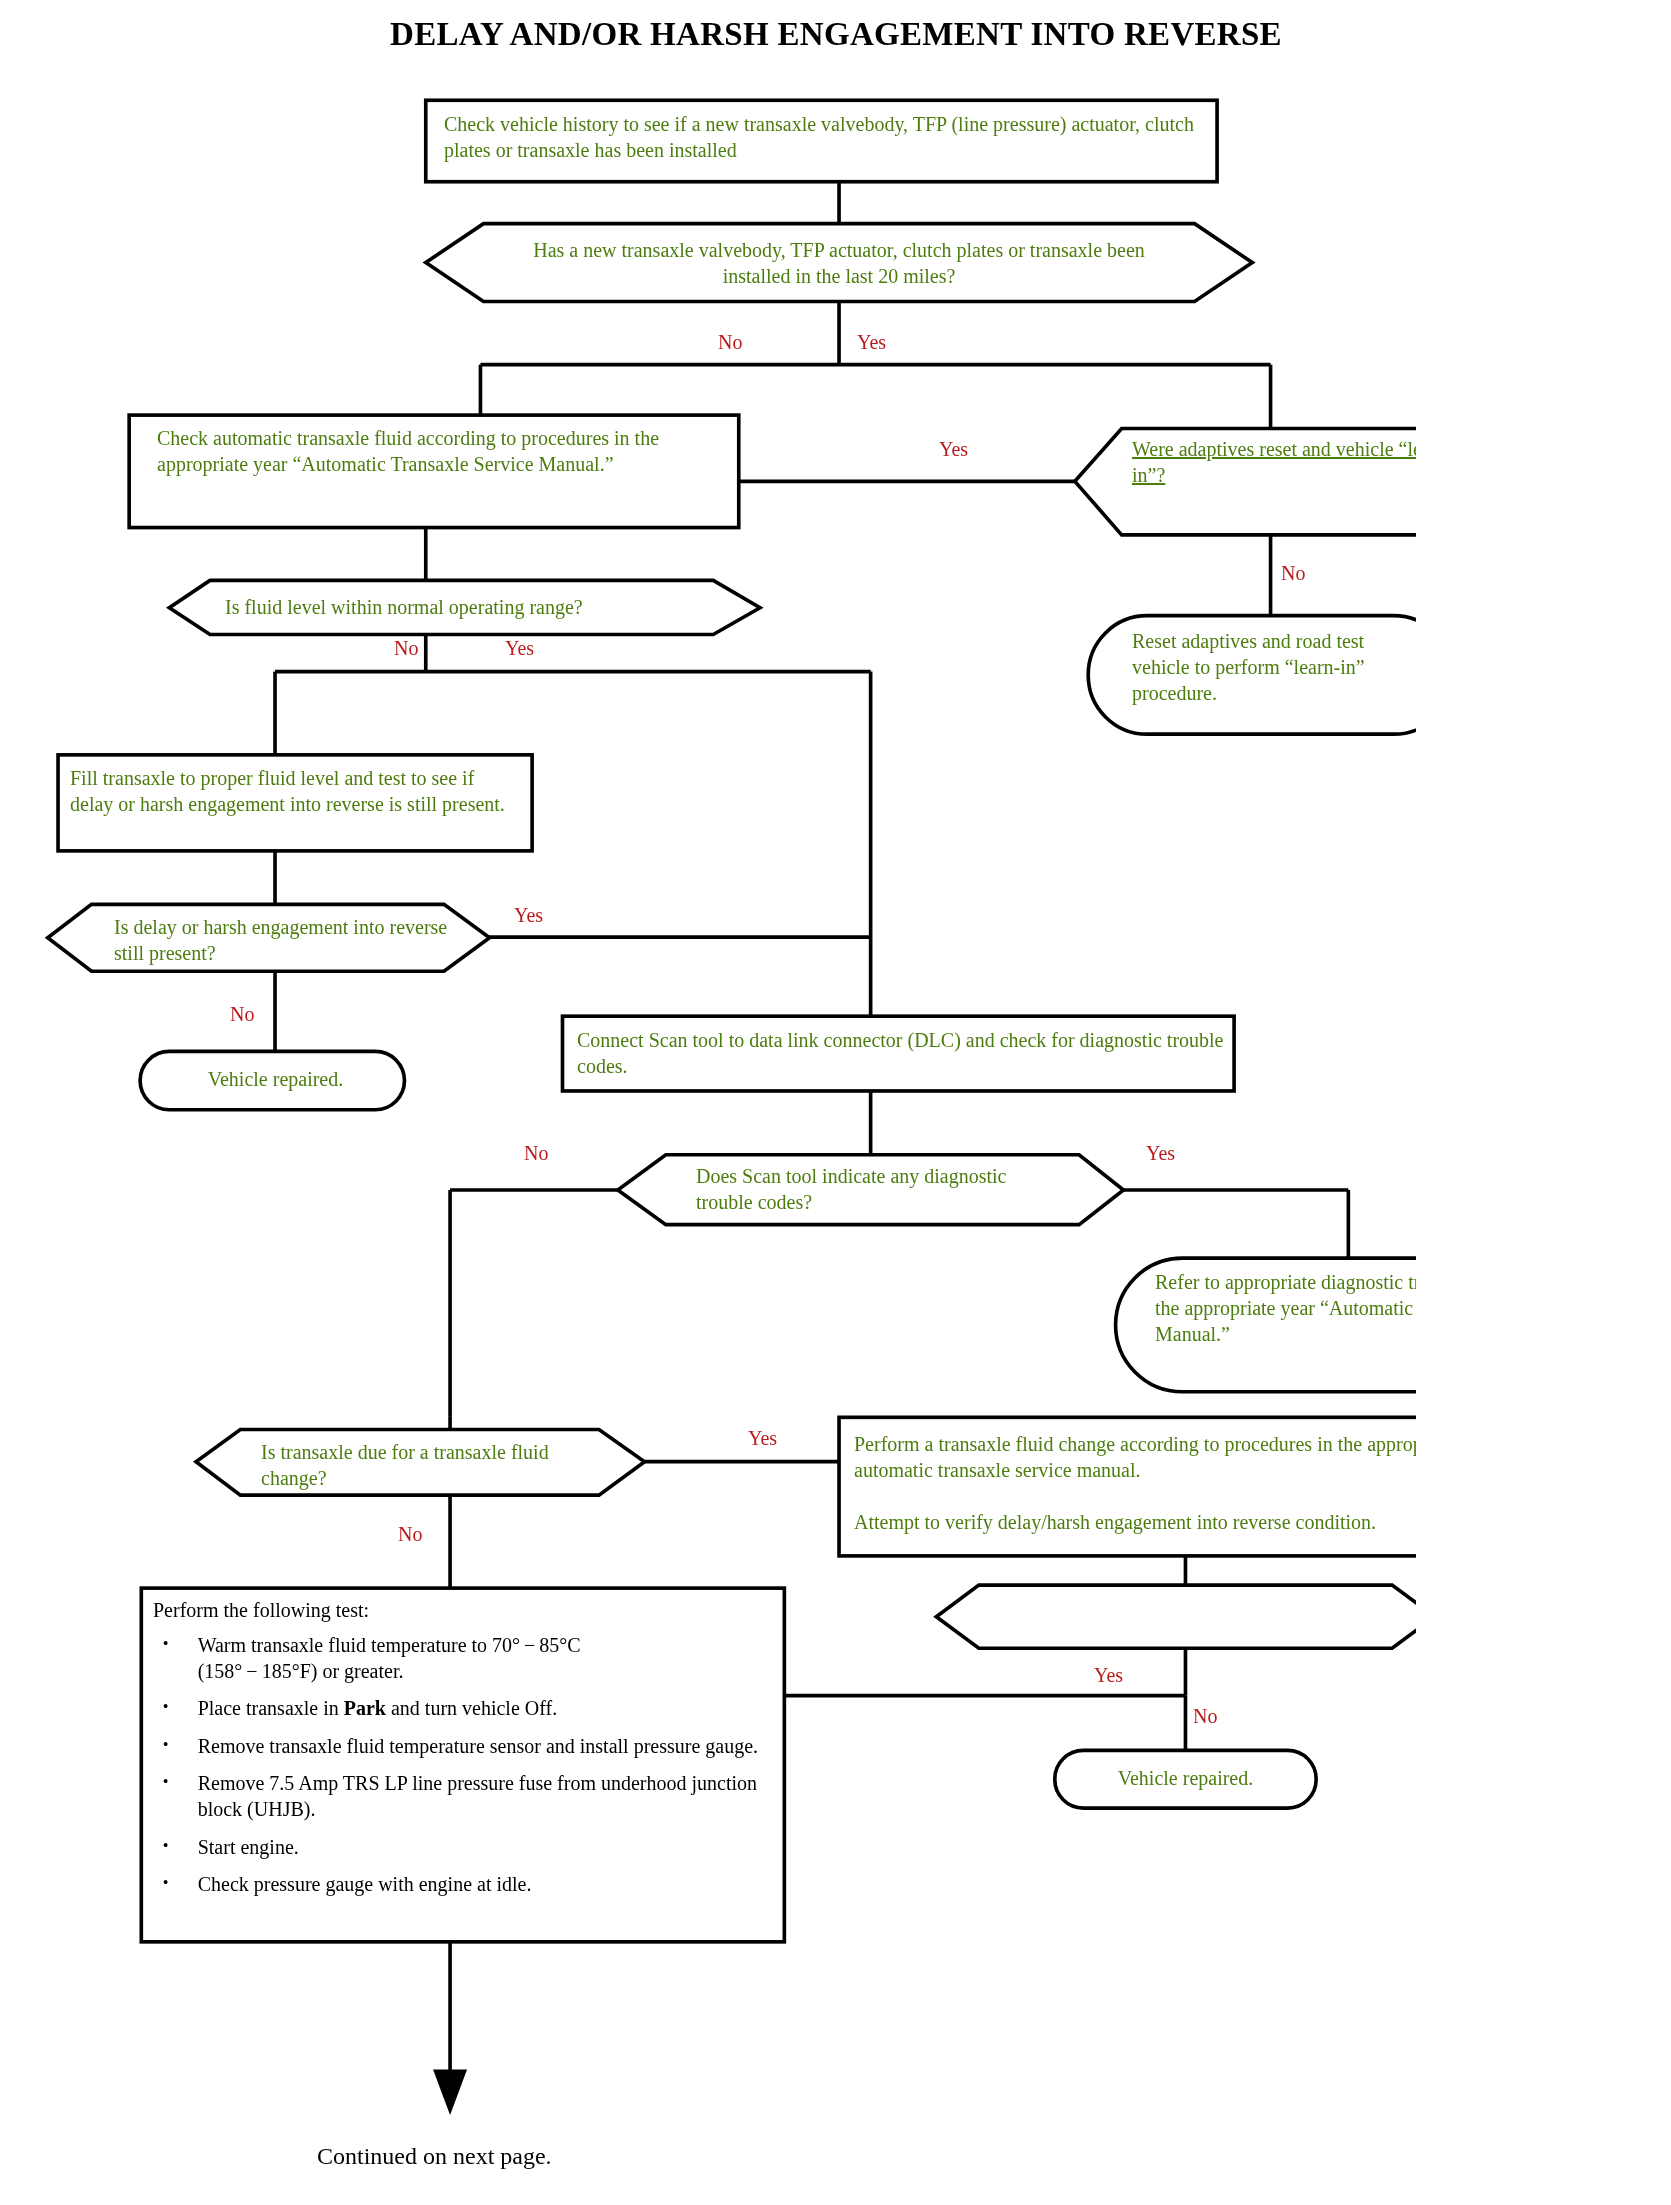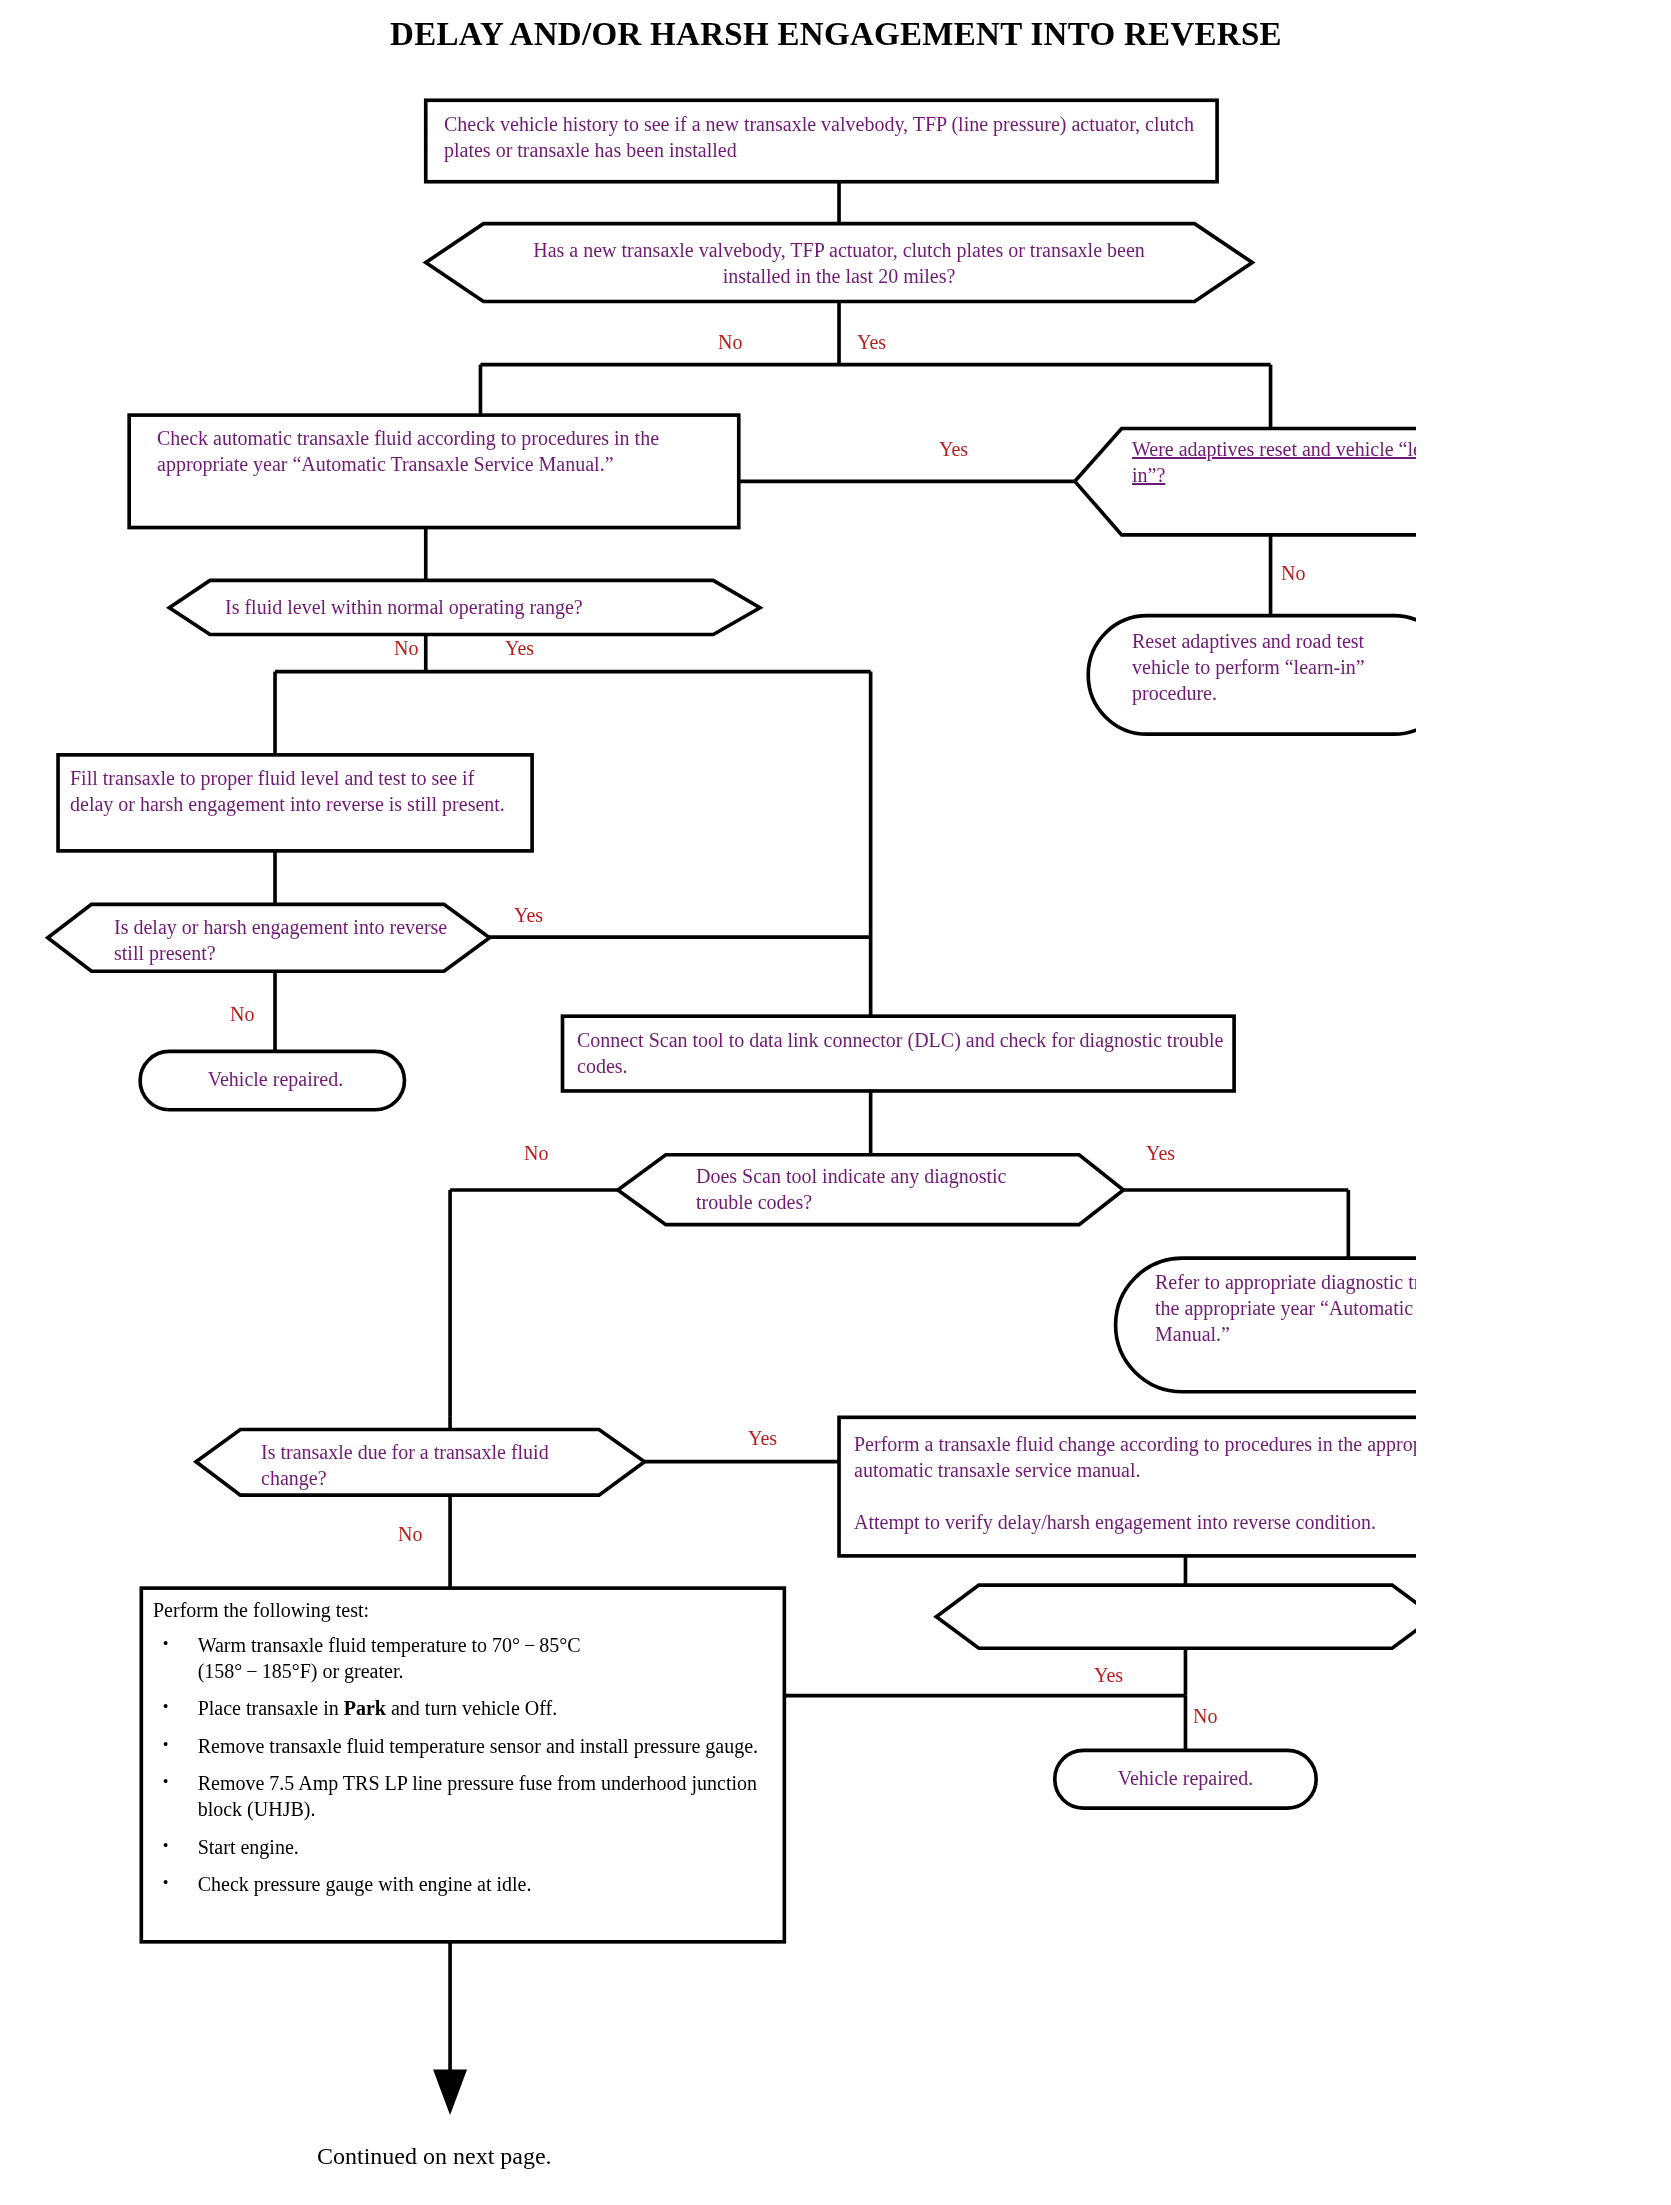--- a/index.html
+++ b/index.html
@@ -39,21 +39,21 @@
     stroke: #000000;
     stroke-width: 6;
   }
   .conn {
     stroke: #000000;
     stroke-width: 6;
     fill: none;
   }
   .node-text {
     position: absolute;
-    color: #701a75;
+    color: #4d7c0f;
     font-family: "Liberation Serif", "DejaVu Serif", serif;
     font-size: 20px;
     line-height: 1.30;
     white-space: pre-wrap;
   }
   .edge-label {
     position: absolute;
     color: #b91c1c;
     font-family: "Liberation Serif", "DejaVu Serif", serif;
     font-size: 20px;

